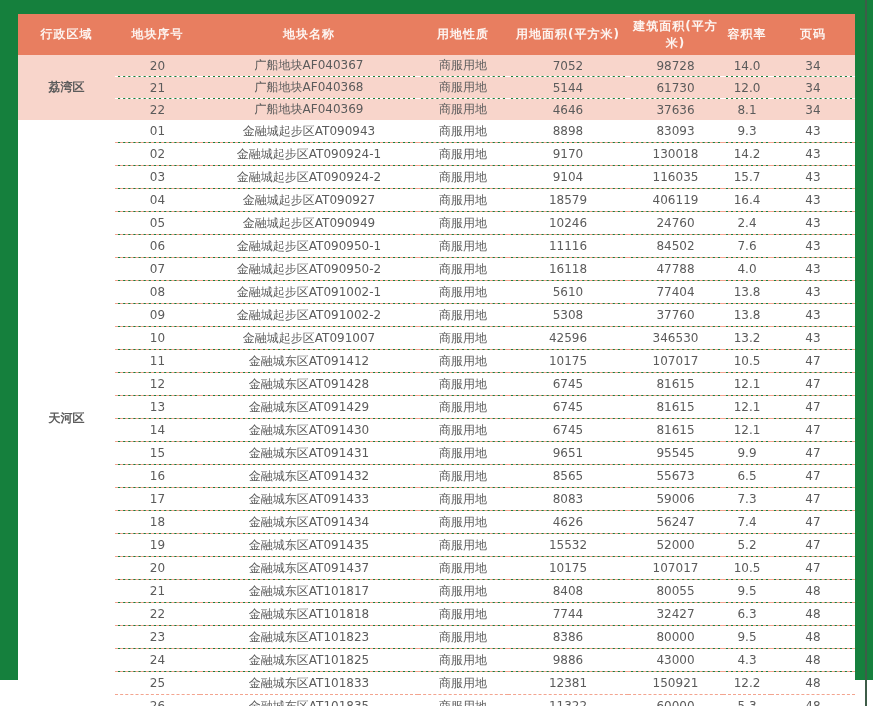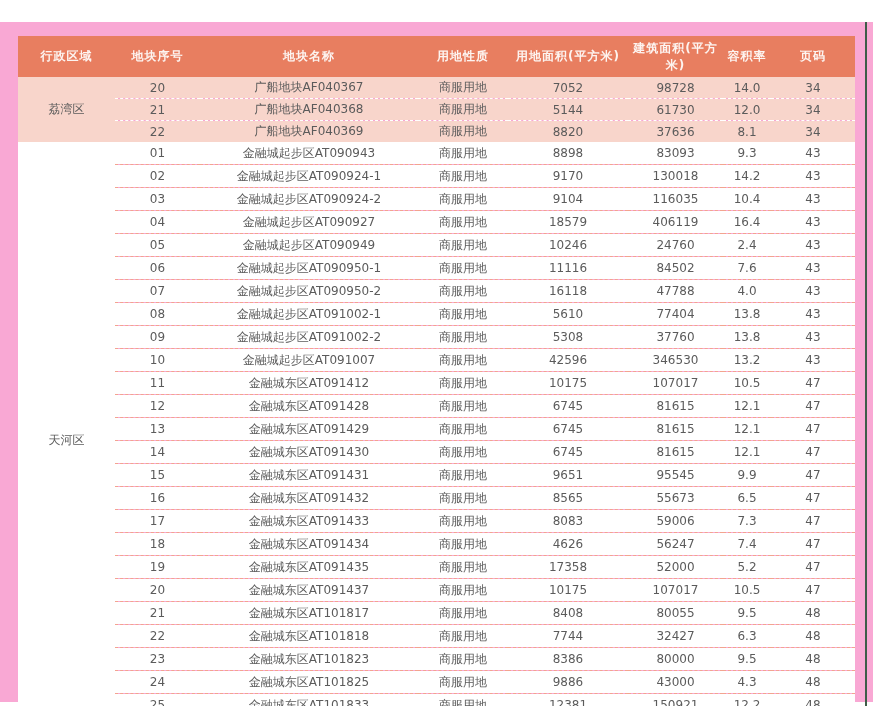--- a/index.html
+++ b/index.html
@@ -8,22 +8,21 @@
     background: #ffffff;
     width: 873px;
     height: 706px;
     overflow: hidden;
     font-family: "DejaVu Sans", "Liberation Sans", sans-serif;
   }
   .page {
     position: relative;
     width: 873px;
     height: 680px;
-    background: #f9a8d4;
-    margin-top: 22px;
+    background: #15803d;
   }
   .table-wrap {
     position: absolute;
     left: 18px;
     top: 14px;
   }
   table.land-table {
     border-collapse: collapse;
     table-layout: fixed;
     width: 837px;
@@ -48,21 +47,21 @@
     background: #ffffff;
     white-space: nowrap;
     overflow: hidden;
   }
   
   tbody.group-highlight td { background: var(--highlight-bg, #f8d5cb); height: 21px; }
   tbody.group-highlight tr + tr td { border-top: 1px dashed var(--highlight-divider, #ffffff); }
   
   tbody.group-plain tr + tr td { border-top: 1px dashed var(--row-divider, #f3a48f); }
   
-  td.region-cell { border-top: none !important; }
+  td.region-cell { border-top: none !important; font-weight: bold; }
   .window-edge {
     position: absolute;
     left: 865px;
     top: 0;
     width: 2px;
     height: 706px;
     background: var(--edge-line, #3e5c48);
   }
 </style>
 </head>
@@ -111,21 +110,21 @@
             <td>商服用地</td>
             <td>5144</td>
             <td>61730</td>
             <td>12.0</td>
             <td>34</td>
           </tr>
           <tr>
             <td>22</td>
             <td>广船地块AF040369</td>
             <td>商服用地</td>
-            <td>8820</td>
+            <td>4646</td>
             <td>37636</td>
             <td>8.1</td>
             <td>34</td>
           </tr>
         </tbody>
         <tbody class="group-plain">
           <tr>
             <td class="region-cell" rowspan="26">天河区</td>
             <td>01</td>
             <td>金融城起步区AT090943</td>
@@ -143,21 +142,21 @@
             <td>130018</td>
             <td>14.2</td>
             <td>43</td>
           </tr>
           <tr>
             <td>03</td>
             <td>金融城起步区AT090924-2</td>
             <td>商服用地</td>
             <td>9104</td>
             <td>116035</td>
-            <td>10.4</td>
+            <td>15.7</td>
             <td>43</td>
           </tr>
           <tr>
             <td>04</td>
             <td>金融城起步区AT090927</td>
             <td>商服用地</td>
             <td>18579</td>
             <td>406119</td>
             <td>16.4</td>
             <td>43</td>
@@ -285,21 +284,21 @@
             <td>商服用地</td>
             <td>4626</td>
             <td>56247</td>
             <td>7.4</td>
             <td>47</td>
           </tr>
           <tr>
             <td>19</td>
             <td>金融城东区AT091435</td>
             <td>商服用地</td>
-            <td>17358</td>
+            <td>15532</td>
             <td>52000</td>
             <td>5.2</td>
             <td>47</td>
           </tr>
           <tr>
             <td>20</td>
             <td>金融城东区AT091437</td>
             <td>商服用地</td>
             <td>10175</td>
             <td>107017</td>

